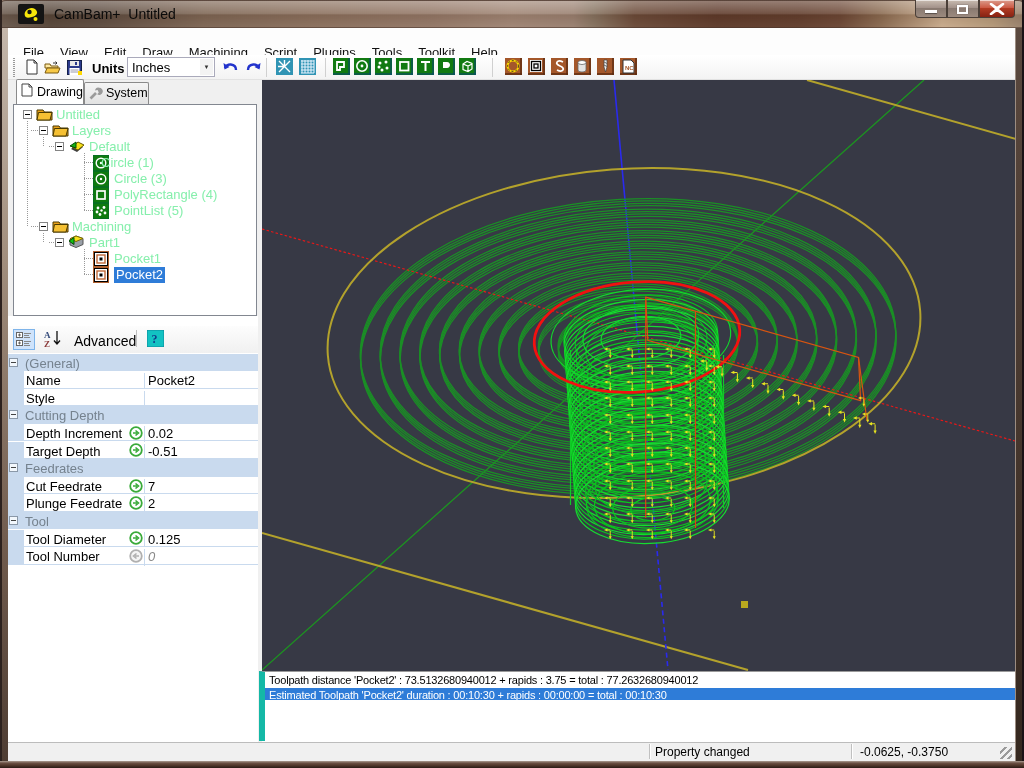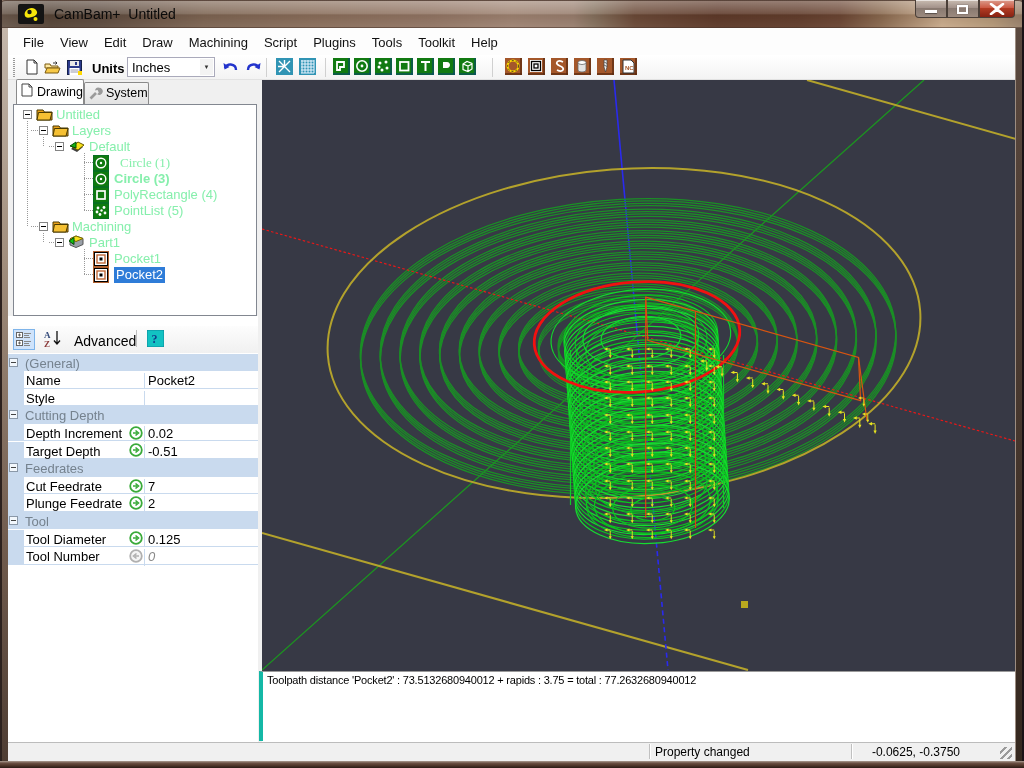--- a/index.html
+++ b/index.html
@@ -9,37 +9,37 @@
  border-radius:6px 6px 0 0}
 .titleglass{left:0;top:0;width:1024px;height:28px;border-radius:6px 6px 0 0;
  background:linear-gradient(180deg,rgba(255,255,255,.34),rgba(255,255,255,.12) 46%,rgba(40,20,10,.10) 52%,rgba(255,255,255,.04));
  border-top:1px solid rgba(90,70,60,.9);box-shadow:inset 0 -1px 0 rgba(70,50,40,.55)}
 .titletext{left:54px;top:6px;font-size:14px;color:#0a0a0a}
 .wbtn{top:0;height:18px;border:1px solid #4a3f38;border-top:none;
  background:linear-gradient(180deg,#c9bcb1 0%,#a3928a 45%,#897a71 50%,#9c8a7e 100%);
  box-shadow:inset 0 1px 0 rgba(255,255,255,.6)}
 .wbtn.close{background:linear-gradient(180deg,#dc9d8d 0%,#cc5a45 45%,#b23a22 50%,#862313 100%)}
 .menubar{left:8px;top:28px;width:1007px;height:27px;background:#fdfdfd;padding-left:7px}
-.menubar span{display:inline-block;padding:7px 8px 0 8px;color:#111;font-size:13px}
+.menubar span{display:inline-block;padding:17px 8px 0 8px;color:#111;font-size:13px}
 .toolbar{left:8px;top:55px;width:1007px;height:25px;background:linear-gradient(#fff,#f3f3f3);border-bottom:1px solid #e2e2e2}
 .leftpanel{left:8px;top:80px;width:254px;height:662px;background:#f0f0f0}
 .tab{border:1px solid #8a8a8a;border-bottom:none;border-radius:2px 2px 0 0}
 .treebox{left:13px;top:104px;width:244px;height:212px;background:#fff;border:1px solid #828790}
 .ttext{font-size:13px;color:#86efac;white-space:nowrap;line-height:16px}
 .dotv{width:1px;background-image:repeating-linear-gradient(180deg,#999 0 1px,transparent 1px 2px)}
 .doth{height:1px;background-image:repeating-linear-gradient(90deg,#999 0 1px,transparent 1px 2px)}
 .propwrap{left:8px;top:316px;width:250px;height:426px;background:#fff}
 .pcat{left:8px;width:250px;background:#c9daee;color:#75828e}
 .pcattext{position:absolute;left:17px;top:2px;font-size:13px}
 .pminus{position:absolute;left:1px;top:4px;width:9px;height:9px;border:1px solid #8a98a8;background:#f2f7fc;background-image:linear-gradient(#444,#444);background-size:5px 1px;background-position:center;background-repeat:no-repeat}
 .pitem{left:8px;width:250px;background:#fff;border-bottom:1px solid #c9daee}
 .pstrip{position:absolute;left:0;top:0;width:16px;height:100%;background:#c9daee}
 .pname{position:absolute;left:16px;top:2px;width:121px;height:100%;padding-left:2px;border-right:1px solid #c9daee;font-size:13px;color:#000}
 .pval{position:absolute;left:140px;top:2px;font-size:13px;color:#000}
-.msg{left:259px;top:671px;width:756px;height:70px;background:#fff;border-left:4px solid #14b8a6;border-top:1px solid #9a9a9a;font-size:11px;letter-spacing:-0.2px}
+.msg{left:259px;top:671px;width:756px;height:70px;background:#fff;border-left:6px solid #14b8a6;border-top:1px solid #9a9a9a;font-size:11px;letter-spacing:-0.2px}
 .statusbar{left:3px;top:742px;width:1018px;height:19px;background:#f0f0f0;border-top:1px solid #bcbcbc;font-size:12px}
 .ssep{top:744px;width:1px;height:15px;background:#c0c0c0;box-shadow:1px 0 0 #fff}
 </style></head><body>
 <div class="abs" style="left:0;top:0;width:1024px;height:768px;background:linear-gradient(90deg,#8d7668,#7c685c 10%,#b0937a 90%,#6b584d)"></div>
 <div class="abs" style="left:8px;top:28px;width:1007px;height:733px;background:#fff"></div>
 <div class="abs titlebar"></div>
 <div class="abs titleglass"></div>
 <div class="abs" style="left:18px;top:4px;width:26px;height:20px"><svg width="26" height="20" viewBox="0 0 26 20" style="">
       <rect width="26" height="20" rx="2" fill="#141414"></rect>
       <path d="M7,12 C5,7 12,2 17,5 C21,8 19,12 14,13 C10,14 8,14 7,12 Z" fill="#f7e60a"></path>
@@ -239,27 +239,27 @@
       <path d="M3,10 l6,3 l6,-5 l-6,-3 z" fill="#404040"></path>
       <path d="M4,8 l6,3 l6,-5 l-6,-3 z" fill="#f7e21a" stroke="#6a5a00"></path>
       <path d="M2,7 l6,-4 l0,6 z" fill="#12b212" stroke="#064a06"></path>
     </svg></div>
 <div class="abs ttext" style="left:89px;top:138.5px;">Default</div>
 <div class="abs" style="left:93px;top:154.5px;width:16px;height:16px"><svg width="16" height="16" viewBox="0 0 16 16" style="">
       <rect width="16" height="16" fill="#0f7a0f" stroke="#063"></rect>
       <circle cx="8" cy="8" r="4.8" fill="none" stroke="#fff" stroke-width="1.4"></circle>
       <circle cx="8" cy="8" r="1.2" fill="#fff"></circle>
     </svg></div>
-<div class="abs ttext" style="left:120px;top:154.5px;font-family:Liberation Serif, serif;">Circle (1)</div>
+<div class="abs ttext" style="left:101px;top:154.5px;">Circle (1)</div>
 <div class="abs" style="left:93px;top:170.5px;width:16px;height:16px"><svg width="16" height="16" viewBox="0 0 16 16" style="">
       <rect width="16" height="16" fill="#0f7a0f" stroke="#063"></rect>
       <circle cx="8" cy="8" r="4.8" fill="none" stroke="#fff" stroke-width="1.4"></circle>
       <circle cx="8" cy="8" r="1.2" fill="#fff"></circle>
     </svg></div>
-<div class="abs ttext" style="left:114px;top:170.5px;font-weight:bold;">Circle (3)</div>
+<div class="abs ttext" style="left:114px;top:170.5px;">Circle (3)</div>
 <div class="abs" style="left:93px;top:186.5px;width:16px;height:16px"><svg width="16" height="16" viewBox="0 0 16 16" style="">
       <rect width="16" height="16" fill="#0f7a0f" stroke="#063"></rect>
       <rect x="4" y="4" width="8" height="8" fill="none" stroke="#fff" stroke-width="1.7"></rect>
     </svg></div>
 <div class="abs ttext" style="left:114px;top:186.5px;">PolyRectangle (4)</div>
 <div class="abs" style="left:93px;top:202.5px;width:16px;height:16px"><svg width="16" height="16" viewBox="0 0 16 16" style="">
       <rect width="16" height="16" fill="#0f7a0f" stroke="#063"></rect>
       <g fill="#fff">
         <circle cx="5" cy="5" r="1.4"></circle>
         <circle cx="11" cy="4.5" r="1.4"></circle>
@@ -614,24 +614,25 @@
     <use href="#arr" transform="translate(822.4,406.6) scale(0.85)"></use>
     <use href="#arr" transform="translate(837.7,412.3) scale(0.85)"></use>
     <use href="#arr" transform="translate(853.0,418.0) scale(0.85)"></use>
     <use href="#arr" transform="translate(868.3,423.7) scale(0.85)"></use>
     <use href="#arr" transform="translate(858,398) scale(0.72)"></use>
     <use href="#arr" transform="translate(862,414) scale(0.72)"></use>
     <rect x="741" y="601" width="7" height="7" fill="#b8a81e"></rect>
   </svg>
 <div class="abs msg">
     <div style="height:16px;padding:2px 0 0 4px;color:#000">Toolpath distance 'Pocket2' : 73.5132680940012 + rapids : 3.75 = total : 77.2632680940012</div>
+    <div style="height:12px;padding:1px 0 0 4px;background:#2e7cd8;color:#fff">Estimated Toolpath 'Pocket2' duration : 00:10:30 + rapids : 00:00:00 = total : 00:10:30</div>
   </div>
 <div class="abs statusbar"></div>
 <div class="abs ssep" style="left:649px"></div>
 <div class="abs ssep" style="left:851px"></div>
 <div class="abs" style="left:655px;top:745px;font-size:12px">Property changed</div>
-<div class="abs" style="left:860px;top:745px;width:100px;text-align:right;font-size:12px">-0.0625, -0.3750</div>
+<div class="abs" style="left:860px;top:745px;width:100px;font-size:12px">-0.0625, -0.3750</div>
 <div class="abs" style="left:1000px;top:747px;width:12px;height:12px;background-image:repeating-linear-gradient(135deg,transparent 0 3px,#9a9a9a 3px 5px)"></div>
 <div class="abs" style="left:0;top:0;width:2px;height:768px;background:#2c211e"></div>
 <div class="abs" style="left:2px;top:28px;width:6px;height:733px;background:linear-gradient(180deg,#c4b6aa 0%,#a3907f 30%,#715c4e 70%,#4e3d33 100%)"></div>
 <div class="abs" style="left:1015px;top:28px;width:1px;height:733px;background:#9c8d82"></div>
 <div class="abs" style="left:1016px;top:28px;width:6px;height:733px;background:linear-gradient(180deg,#5a483e,#35281f)"></div>
 <div class="abs" style="left:1022px;top:0;width:2px;height:768px;background:#1a1216"></div>
 <div class="abs" style="left:0;top:761px;width:1024px;height:7px;background:linear-gradient(180deg,#ab9d92 0%,#6b5044 30%,#53392c 60%,#2a1c16 100%)"></div>
 </body></html>

